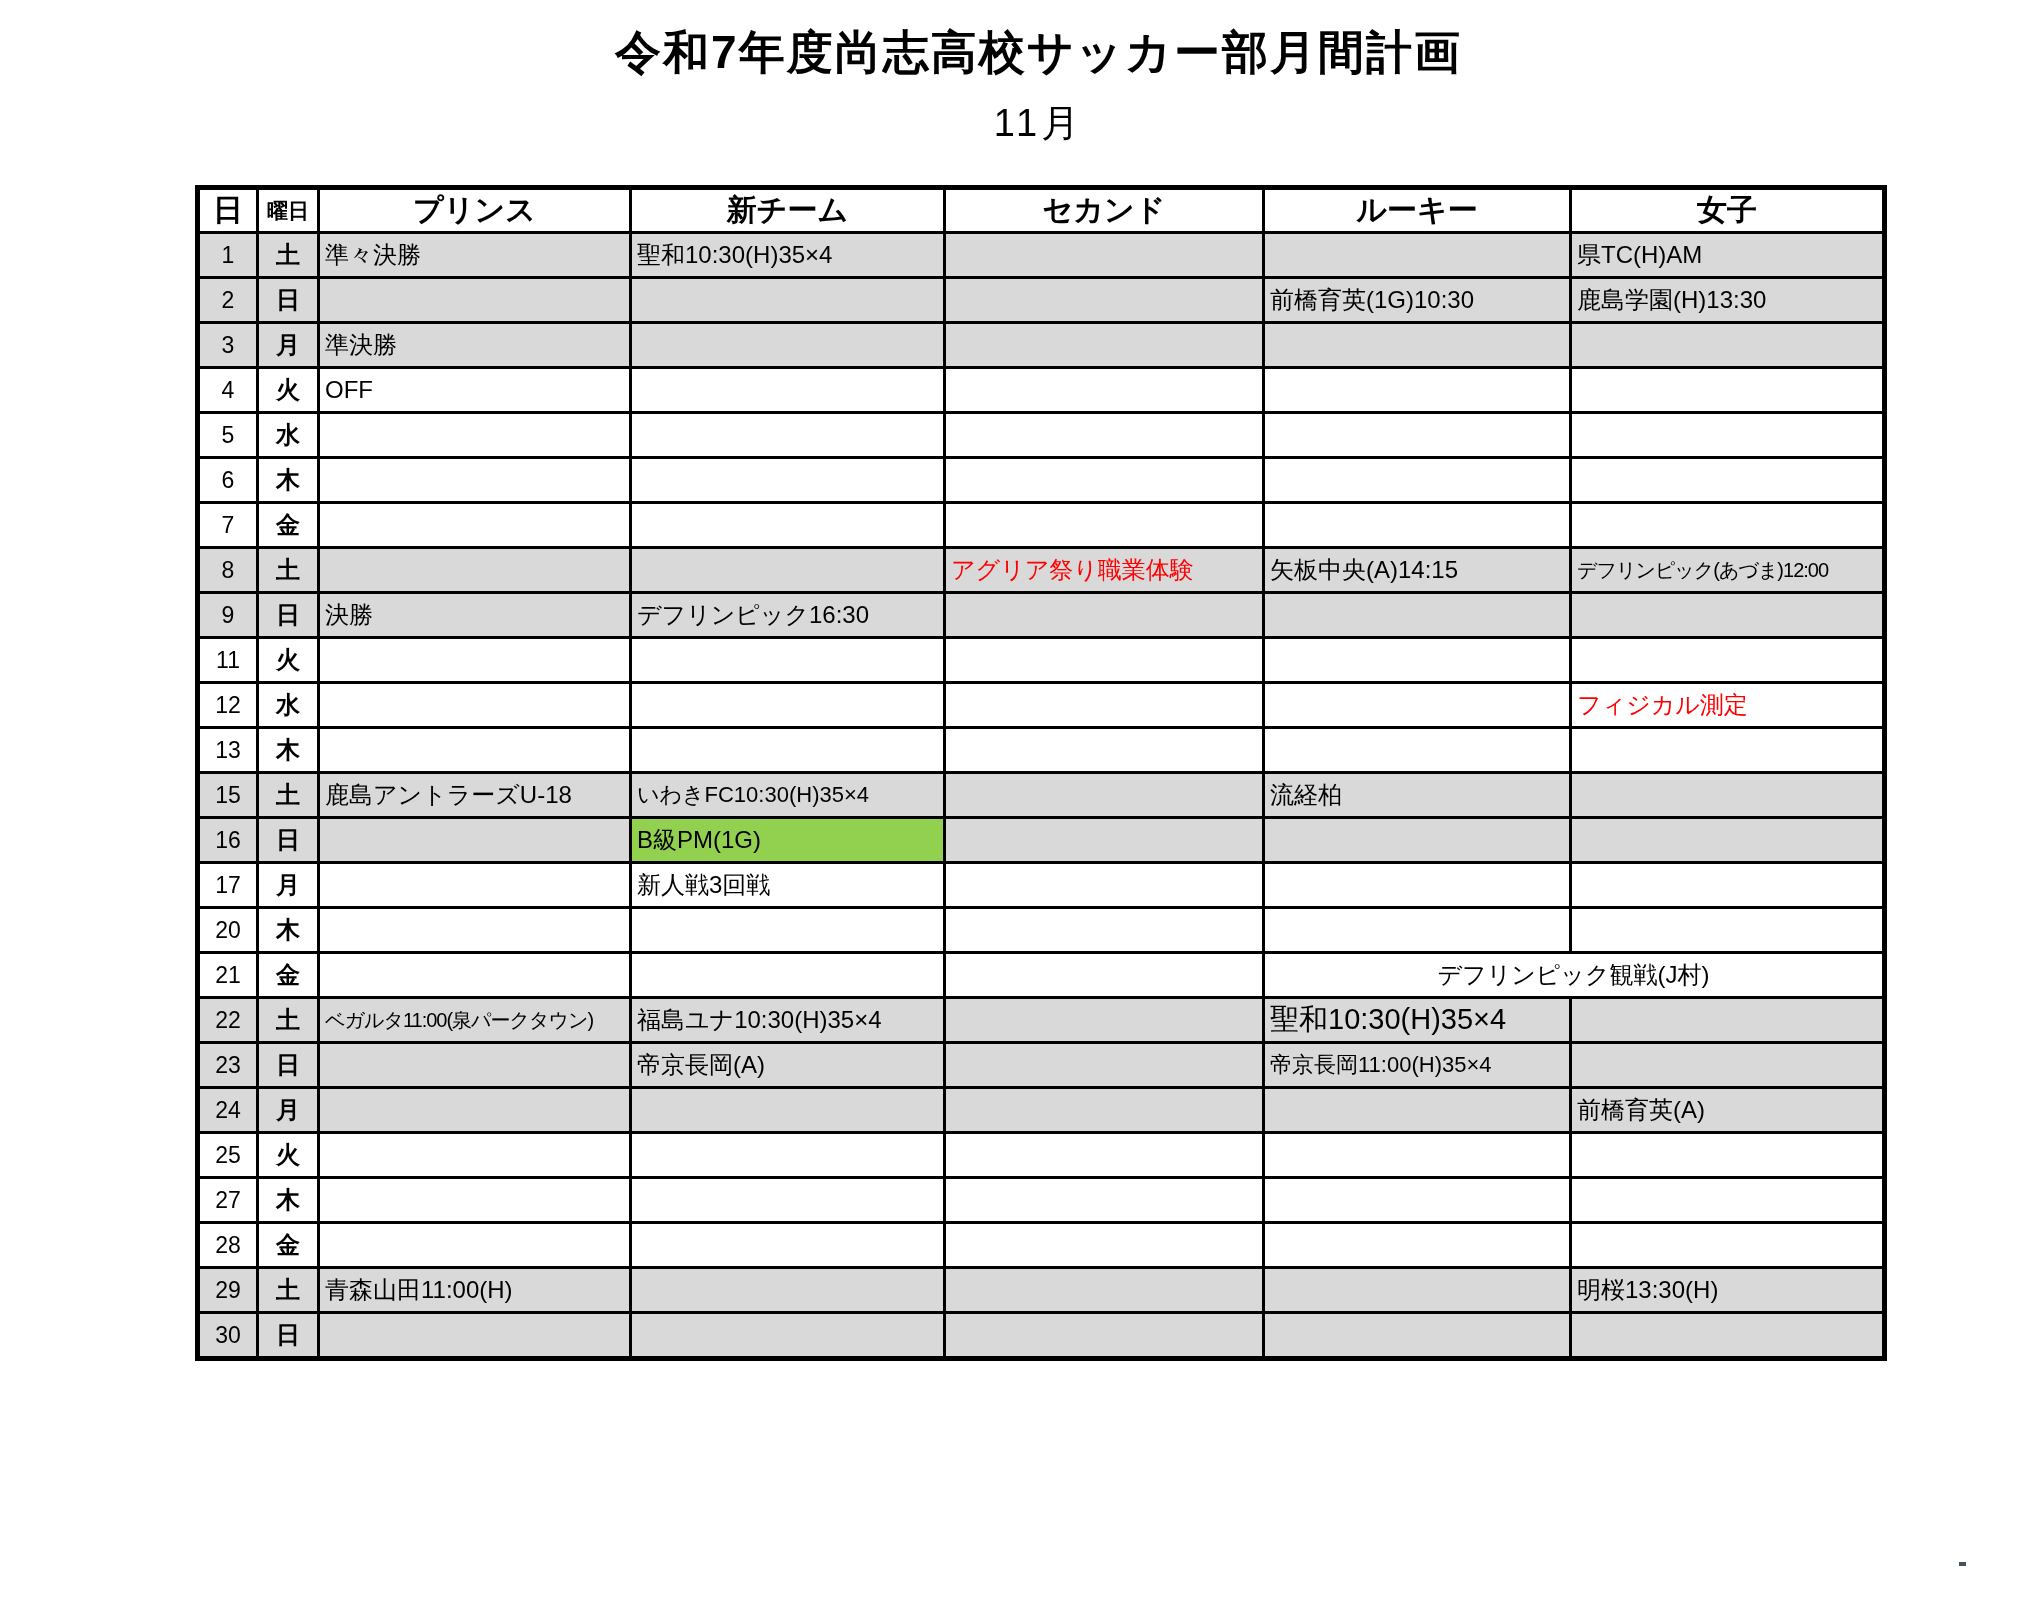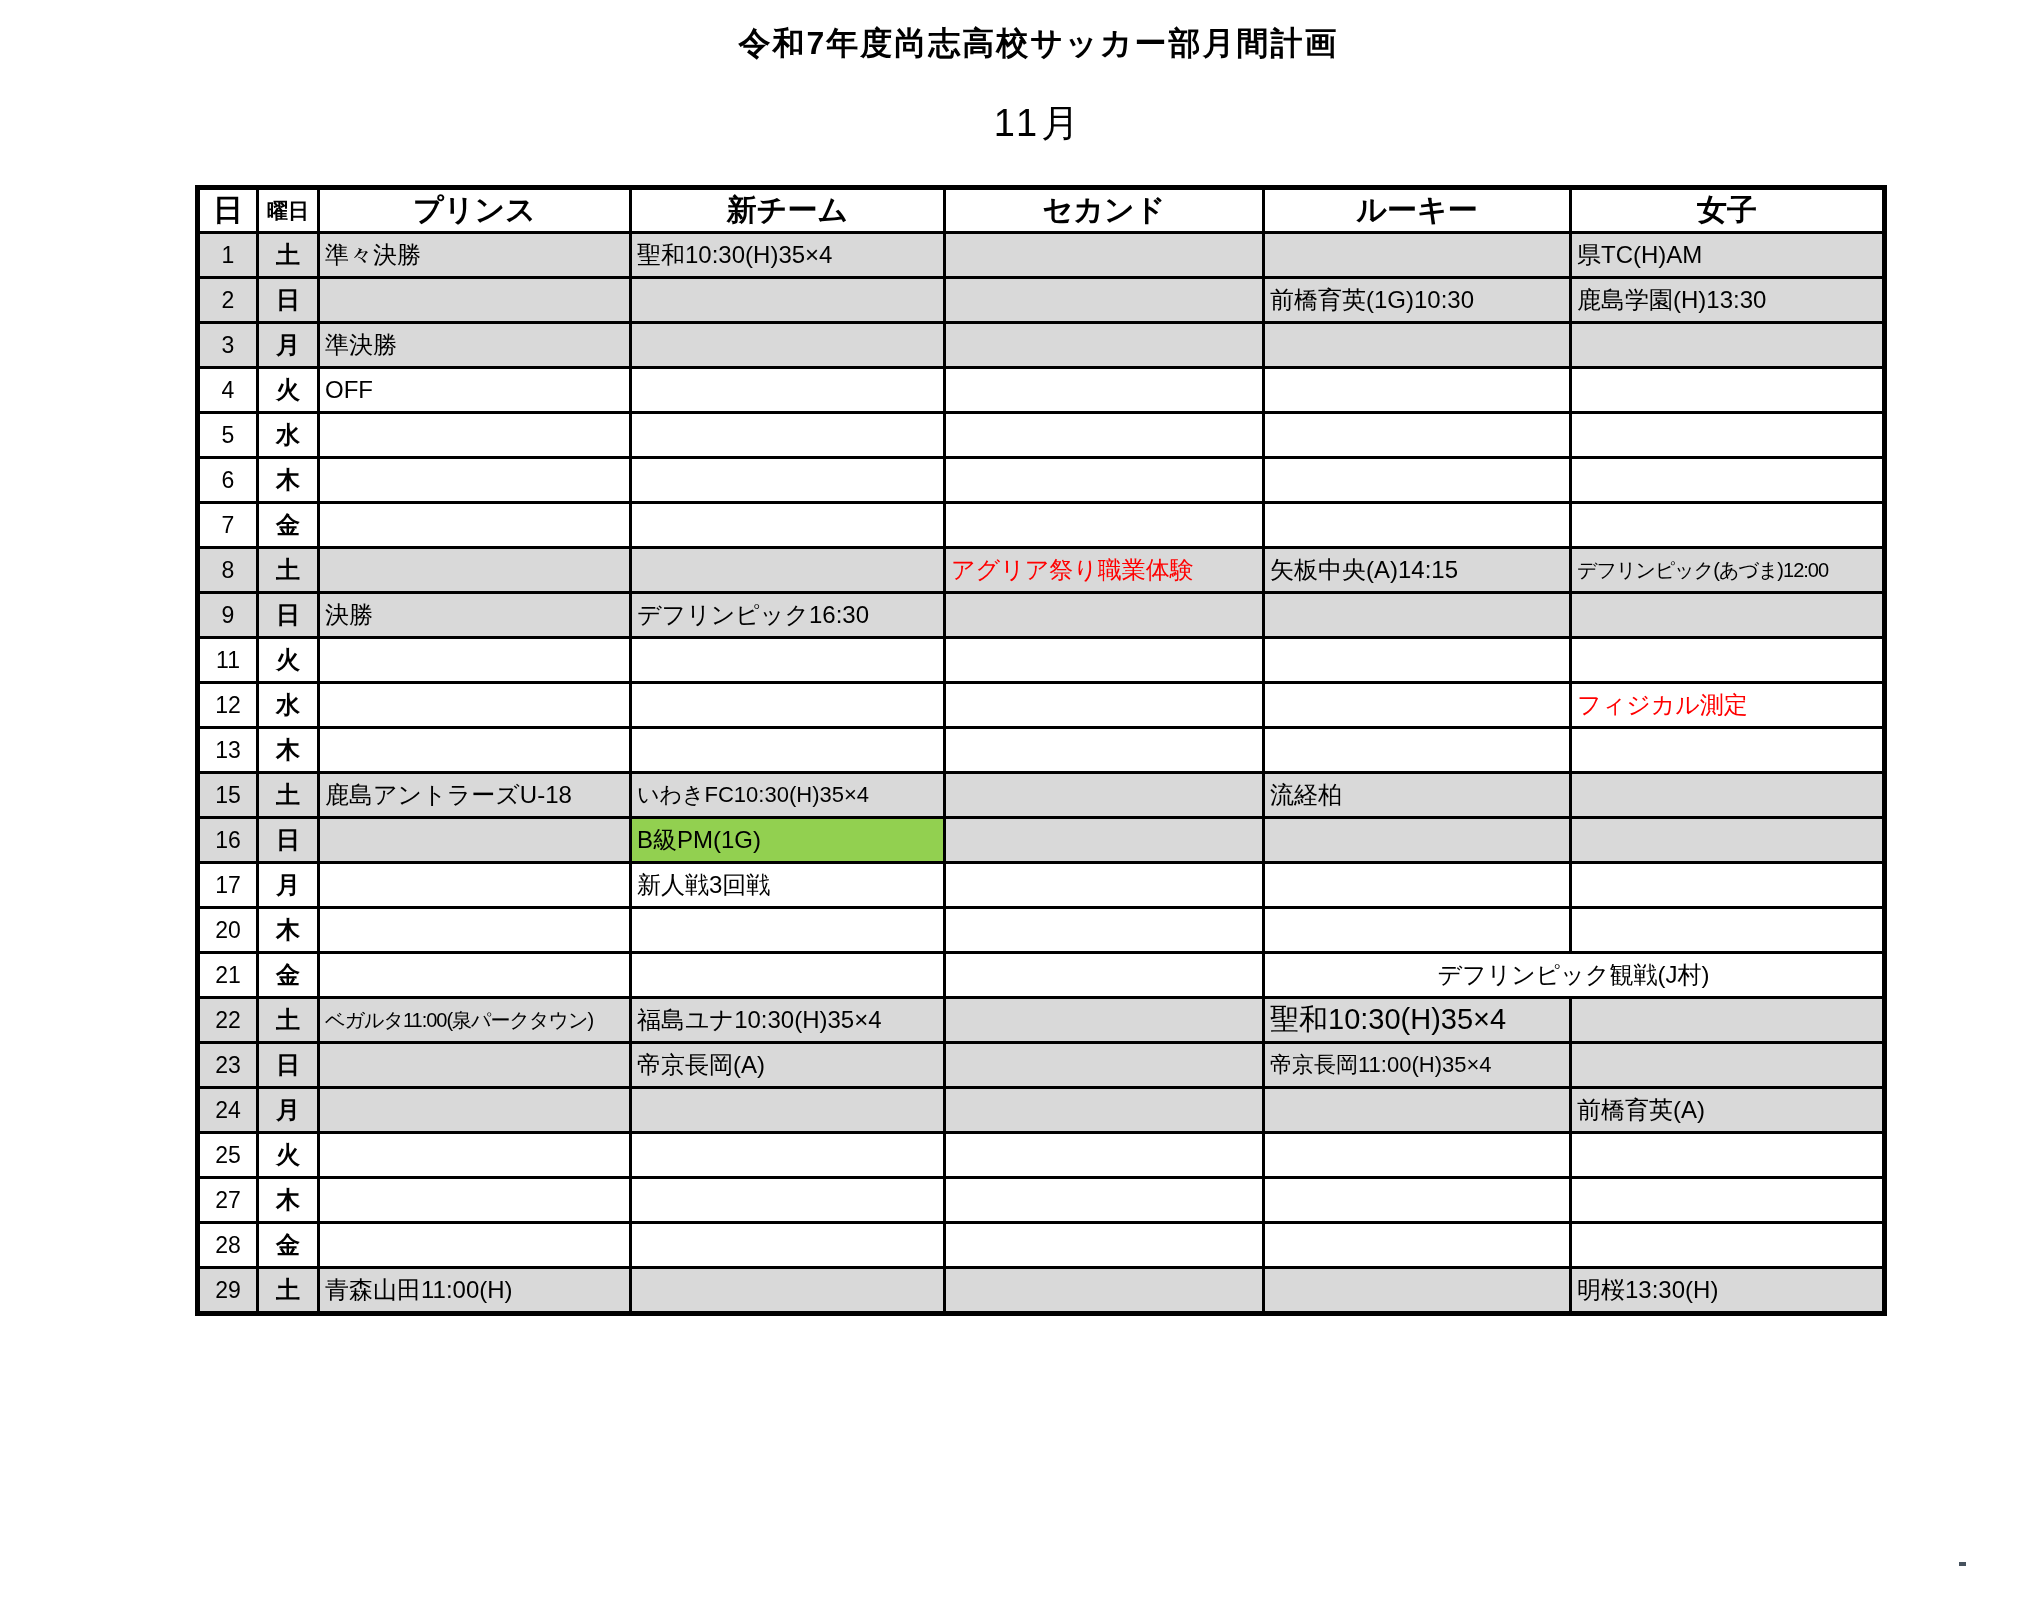--- a/index.html
+++ b/index.html
@@ -3,21 +3,21 @@
 <meta charset="utf-8">
 <style>
   html,body{margin:0;padding:0;}
   body{
     width:2036px;height:1624px;position:relative;background:#ffffff;
     font-family:"Liberation Sans","DejaVu Sans",sans-serif;color:#000;
     overflow:hidden;
   }
   .title{
     position:absolute;top:22px;left:195px;width:1687px;text-align:center;
-    font-size:32px;font-weight:bold;letter-spacing:2px;margin:0;
+    font-size:46px;font-weight:bold;letter-spacing:2px;margin:0;
   }
   .subtitle{
     position:absolute;top:98px;left:195px;width:1687px;text-align:center;
     font-size:38px;font-weight:normal;letter-spacing:4px;margin:0;
   }
   table.sched{
     position:absolute;top:185px;left:195px;
     border-collapse:collapse;table-layout:fixed;
     border:5px solid var(--border,#000);
     background:#fff;
@@ -290,16 +290,25 @@
       </tr>
       <tr class="shaded">
         <td class="day">29</td>
         <td class="wd">土</td>
         <td class="cell">青森山田11:00(H)</td>
         <td class="cell"></td>
         <td class="cell"></td>
         <td class="cell"></td>
         <td class="cell">明桜13:30(H)</td>
       </tr>
+      <tr class="shaded">
+        <td class="day">30</td>
+        <td class="wd">日</td>
+        <td class="cell"></td>
+        <td class="cell"></td>
+        <td class="cell"></td>
+        <td class="cell"></td>
+        <td class="cell"></td>
+      </tr>
     </tbody>
 </table>
 
 <div class="stray"></div>
 
 </body></html>

